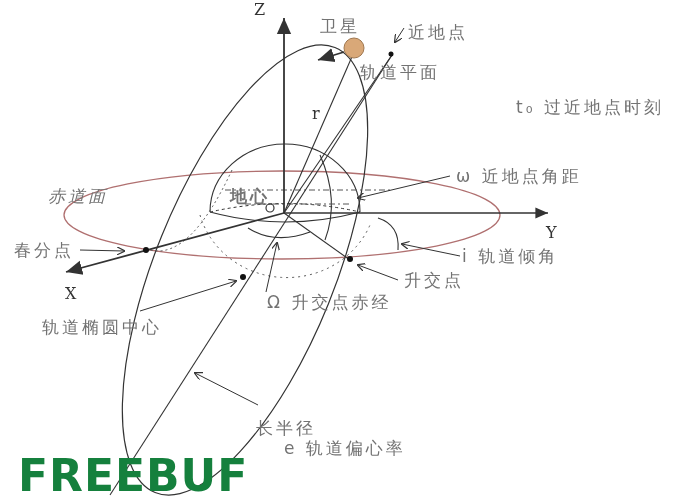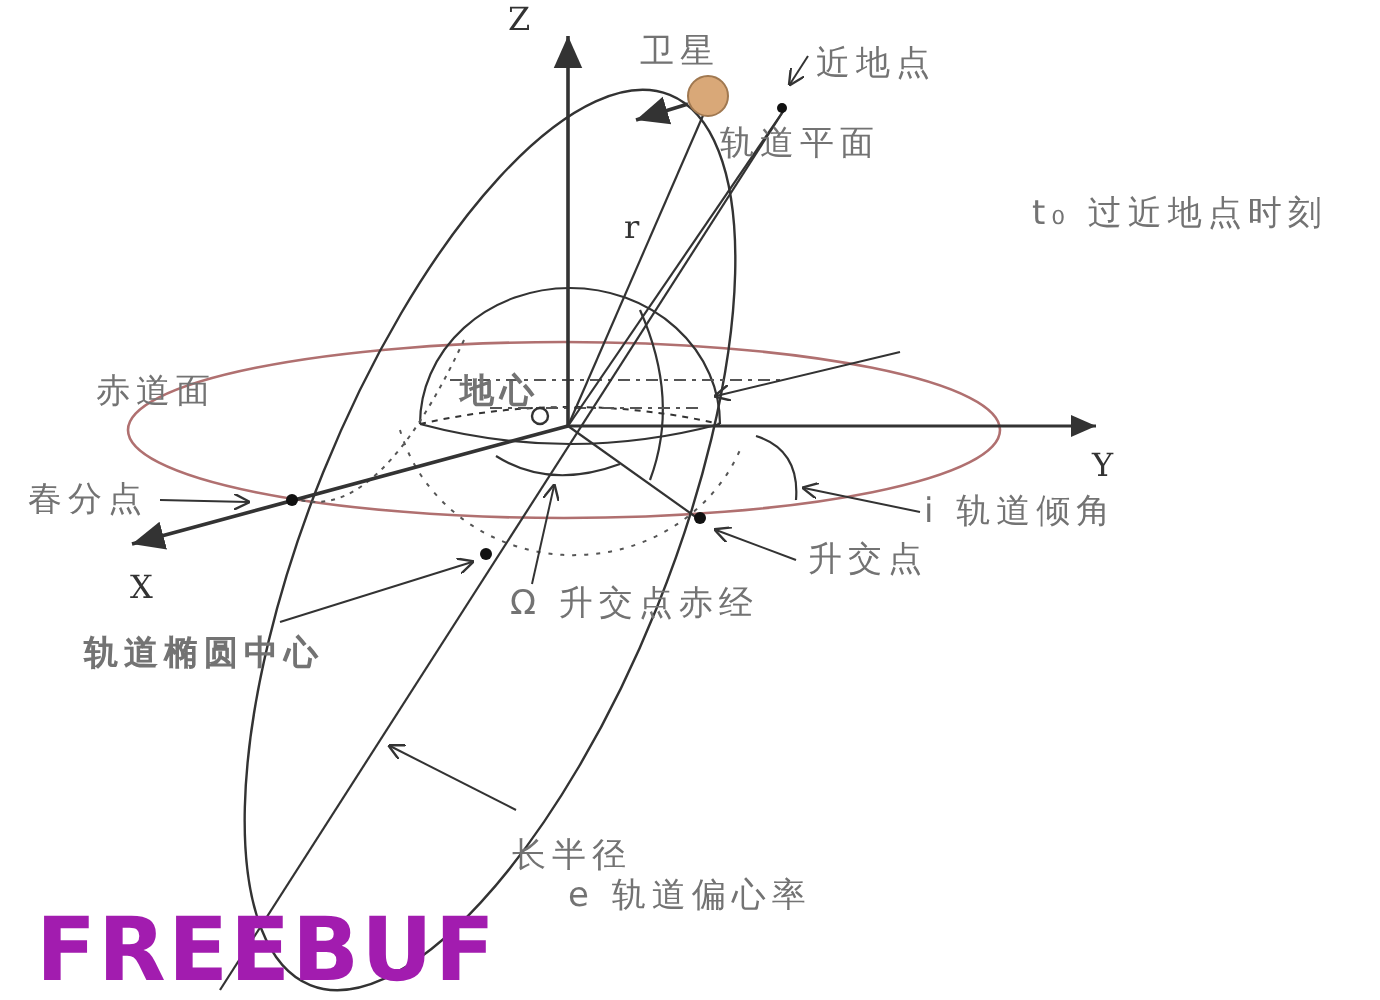--- a/index.html
+++ b/index.html
@@ -2,21 +2,21 @@
 <html><head>
 <meta charset="utf-8">
 <style>
   html, body { margin:0; padding:0; background:#ffffff; }
   body { width:690px; height:500px; position:relative; overflow:hidden;
          font-family:"DejaVu Sans", "Liberation Sans", sans-serif; }
   #diagram { position:absolute; left:0; top:0; width:690px; height:500px; }
   .lbl { position:absolute; color:#737373; font-size:17px; line-height:20px; white-space:nowrap; letter-spacing:3px; }
   .axis-lbl { position:absolute; color:#333333; font-size:16px; font-family:"DejaVu Serif","Liberation Serif",serif; }
   .watermark { position:absolute; left:18px; top:450px; font-size:44px; font-weight:bold;
-               color:#a21caf; letter-spacing:1px; font-family:"DejaVu Sans", sans-serif; }
+               color:#15803d; letter-spacing:1px; font-family:"DejaVu Sans", sans-serif; }
 </style>
 </head>
 <body>
 
 <div id="diagram">
   <svg width="690" height="500" viewBox="0 0 690 500">
     <defs>
       <marker id="arr" markerWidth="8" markerHeight="8" refX="7" refY="4" orient="auto">
         <path d="M0,0 L8,4 L0,8" fill="none" stroke="#333" stroke-width="1.2"></path>
       </marker>
@@ -76,24 +76,25 @@
 
   <div class="axis-lbl" style="left:254px;top:0px;">Z</div>
   <div class="axis-lbl" style="left:546px;top:223px;">Y</div>
   <div class="axis-lbl" style="left:65px;top:284px;">X</div>
   <div class="axis-lbl" style="left:312px;top:104px;">r</div>
 
   <div class="lbl" style="left:320px;top:16px;">卫星</div>
   <div class="lbl" style="left:408px;top:22px;">近地点</div>
   <div class="lbl" style="left:360px;top:62px;">轨道平面</div>
   <div class="lbl" style="left:516px;top:97px;">t₀ 过近地点时刻</div>
-  <div class="lbl" style="left:48px;top:186px;">赤道面</div>
+  <div class="lbl" style="left:456px;top:166px;">ω 近地点角距</div>
+  <div class="lbl" style="left:48px;top:186px;font-style:italic;">赤道面</div>
   <div class="lbl" style="left:230px;top:186px;font-weight:bold;">地心</div>
   <div class="lbl" style="left:14px;top:240px;">春分点</div>
   <div class="lbl" style="left:462px;top:246px;">i 轨道倾角</div>
   <div class="lbl" style="left:404px;top:270px;">升交点</div>
-  <div class="lbl" style="left:255px;top:292px;">Ω 升交点赤经</div>
-  <div class="lbl" style="left:42px;top:317px;font-weight:bold;">轨道椭圆中心</div>
+  <div class="lbl" style="left:267px;top:292px;">Ω 升交点赤经</div>
+  <div class="lbl" style="left:42px;top:317px;">轨道椭圆中心</div>
   <div class="lbl" style="left:256px;top:418px;">长半径</div>
   <div class="lbl" style="left:284px;top:438px;">e 轨道偏心率</div>
 
   <div class="watermark">FREEBUF</div>
 </div>
 
 </body></html>

